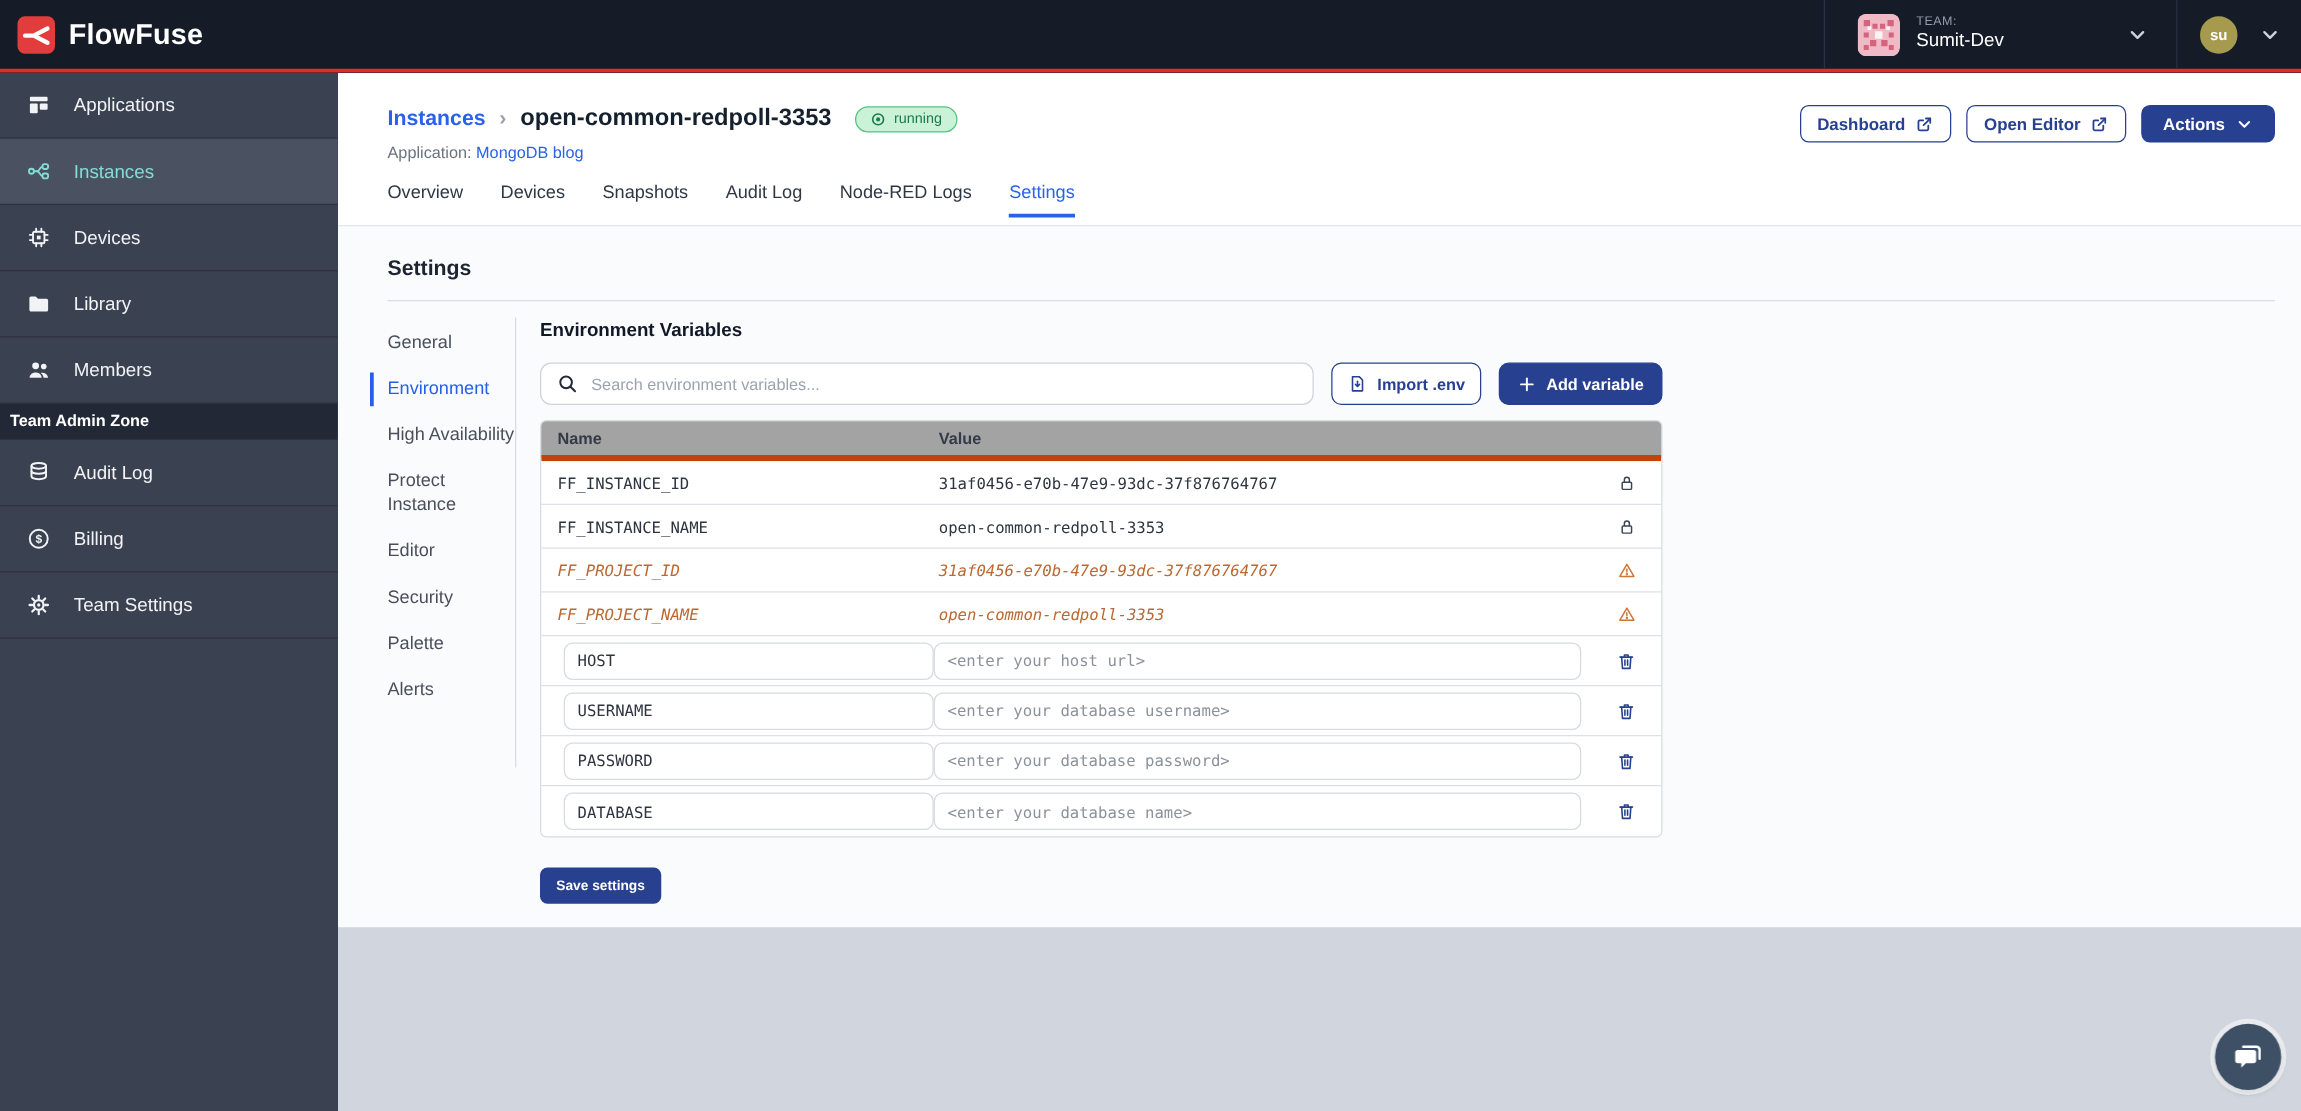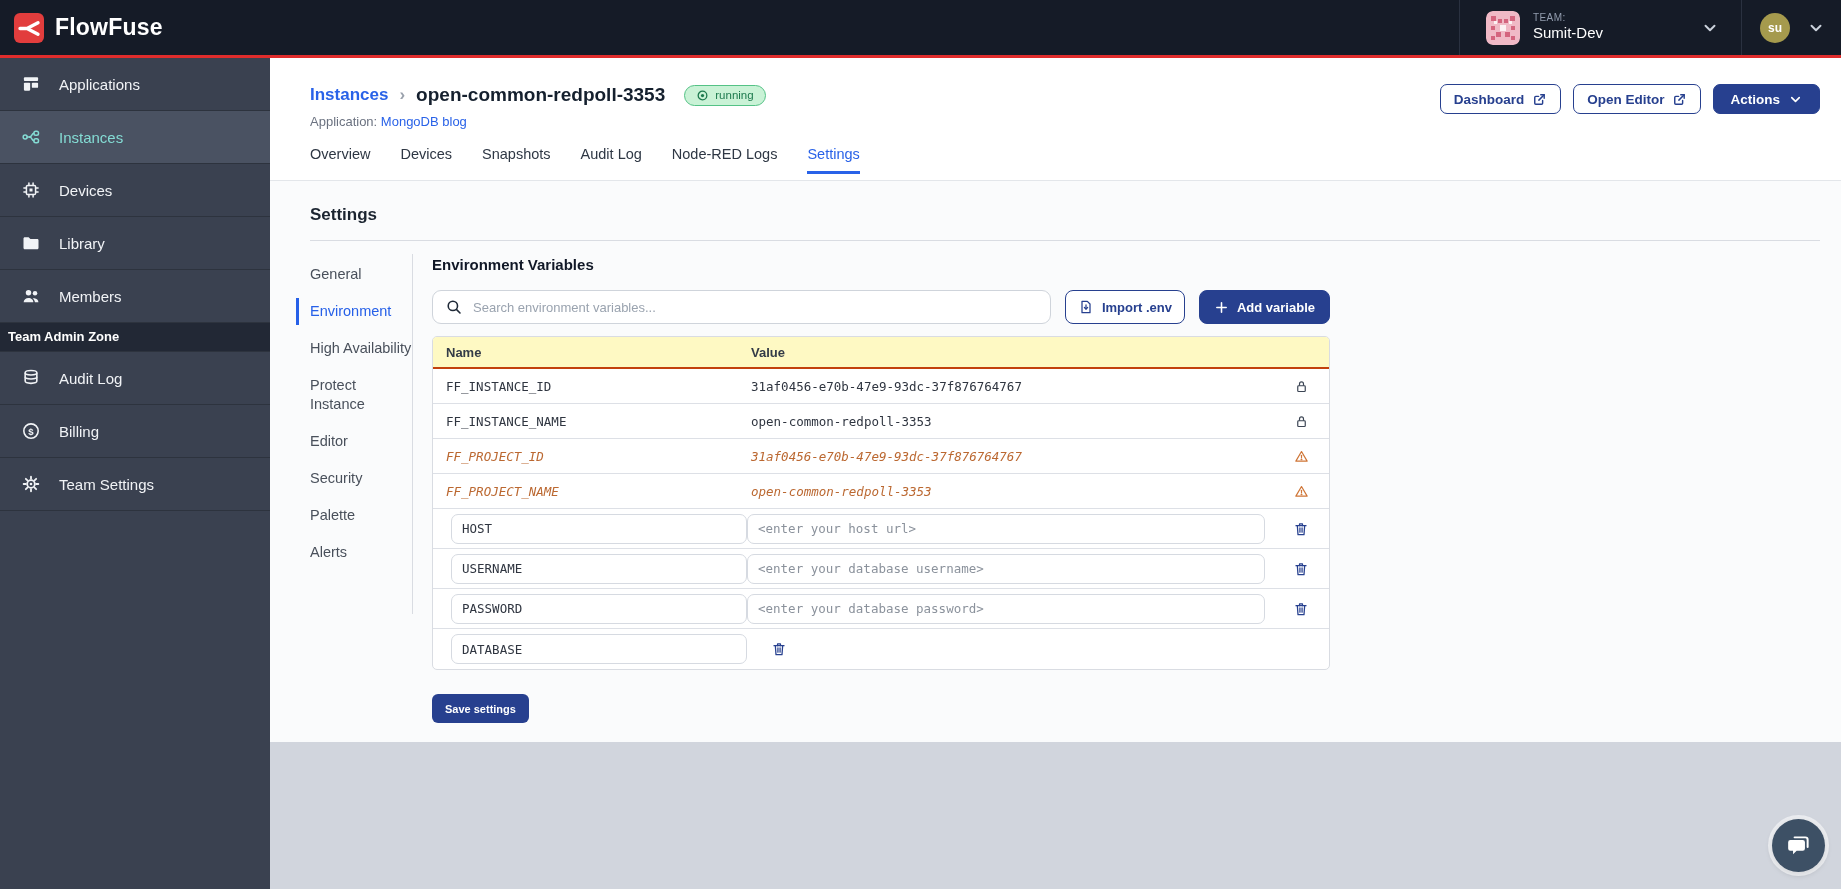--- a/index.html
+++ b/index.html
@@ -126,22 +126,22 @@
   }
   .search-input::placeholder { color:#9aa3af; }
   .btn-import { height:34px; padding:0 12px; background:#fff;
     border:1.5px solid #27408f; color:#27408f; font-size:13px; border-radius:8px; }
   .btn-add { height:34px; padding:0 14px; background:#27408f; border:1.5px solid #27408f;
     color:#fff; font-size:13px; border-radius:8px; }
 
   .env-table { width:898px; margin-top:12px; border:1px solid #d9dce2;
     border-radius:5px; background:#fff; }
   .t-head {
-    display:flex; align-items:center; height:32px; background:#fef9c3;
-    border-bottom:2px solid #c2410c; border-radius:4px 4px 0 0;
+    display:flex; align-items:center; height:32px; background:#a3a3a3;
+    border-bottom:5px solid #c2410c; border-radius:4px 4px 0 0;
     font-size:13px; font-weight:bold; color:#333b47;
   }
   .col-name { width:318px; padding-left:13px; }
   .col-value { flex:1; }
   .col-icon { width:56px; display:flex; justify-content:center; }
   .t-row {
     display:flex; align-items:center; height:35px; border-bottom:1px solid #dde0e6;
     font-family:"DejaVu Sans Mono", monospace; font-size:12.5px; color:#2f3540;
   }
   .t-row:last-child { border-bottom:none; }
@@ -516,20 +516,21 @@
                     <path d="M6.5 7l1 13.5h9l1-13.5"></path>
                     <path d="M9.8 7V4.4h4.4V7"></path>
                     <line x1="10.4" y1="10.5" x2="10.4" y2="16.8"></line>
                     <line x1="13.6" y1="10.5" x2="13.6" y2="16.8"></line>
                   </svg>
             </button>
               </span>
           </div>
           <div class="t-row editable">
             <span class="col-name"><input class="mini-input name-input" type="text" value="DATABASE" style=""></span>
+            <span class="col-value"><input class="mini-input value-input" type="text" placeholder="&lt;enter your database name&gt;" style=""></span>
             <span class="col-icon">
                 <button class="icon-btn trash-ic">
               <svg width="16" height="16" viewBox="0 0 24 24" fill="none" stroke="currentColor" stroke-width="1.9" stroke-linecap="round" stroke-linejoin="round">
                     <path d="M4.5 7h15"></path>
                     <path d="M6.5 7l1 13.5h9l1-13.5"></path>
                     <path d="M9.8 7V4.4h4.4V7"></path>
                     <line x1="10.4" y1="10.5" x2="10.4" y2="16.8"></line>
                     <line x1="13.6" y1="10.5" x2="13.6" y2="16.8"></line>
                   </svg>
             </button>

